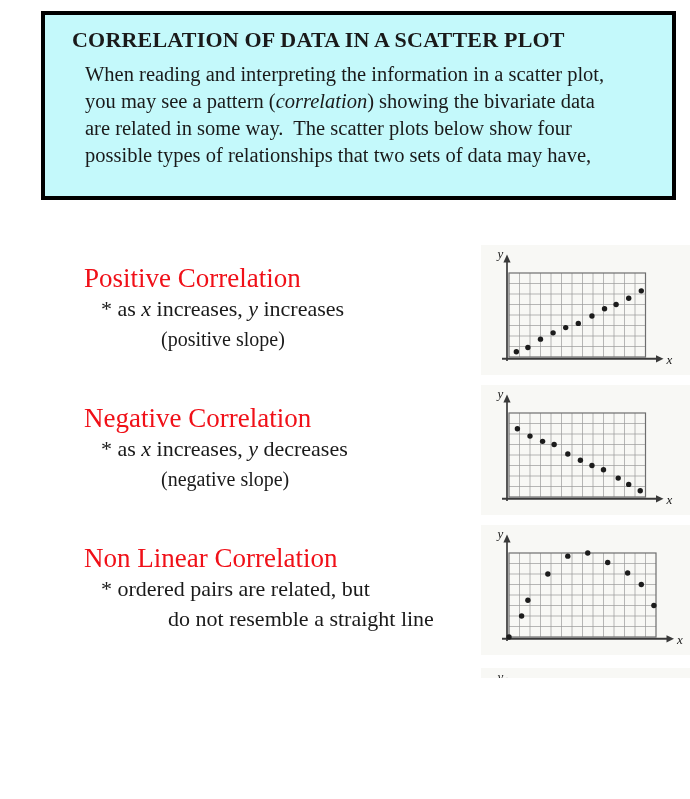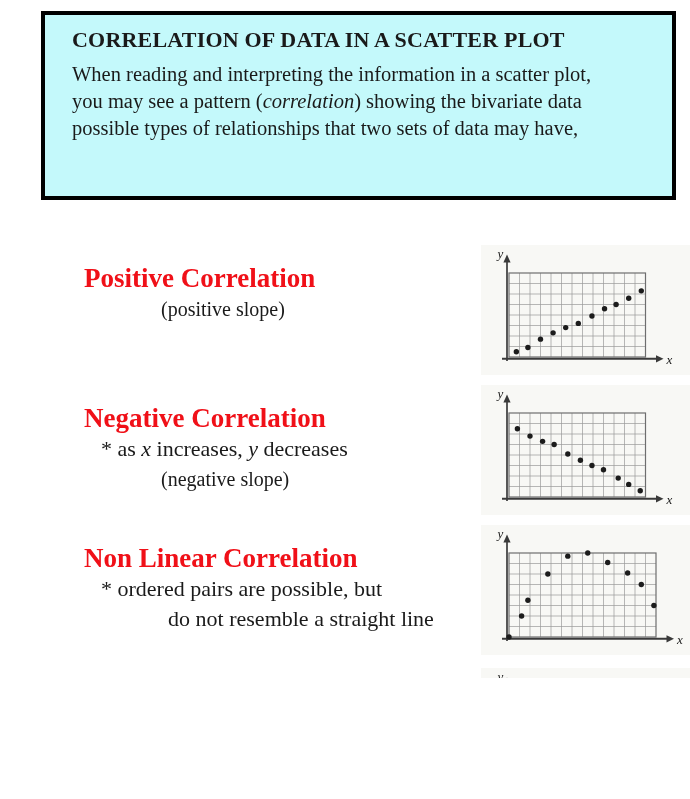--- a/index.html
+++ b/index.html
@@ -4,52 +4,54 @@
 <style>
   html,body{margin:0;padding:0;background:#ffffff;}
   #page{position:relative;width:690px;height:678px;background:#ffffff;overflow:hidden;
         font-family:"Liberation Serif", serif;color:#1a1a1a;margin-left:29px;}
 
   
   .header-box{position:absolute;left:12px;top:11px;width:635px;height:189px;
               box-sizing:border-box;border:4px solid #000;background:var(--header-bg,#c4f9fb);}
   .header-title{position:absolute;left:27px;top:12px;font-size:22px;font-weight:bold;
                 letter-spacing:.2px;white-space:nowrap;}
-  .header-para{position:absolute;left:27px;top:46px;width:604px;font-size:20.5px;line-height:27px;}
+  .header-para{position:absolute;left:40px;top:46px;width:604px;font-size:20.5px;line-height:27px;}
   .pline{white-space:pre-wrap;}
 
   
   .section{position:absolute;left:55px;width:400px;}
-  .sec-heading{font-size:27px;line-height:31px;font-weight:bold;color:var(--red,#f01018);white-space:nowrap;}
+  .sec-heading{font-size:27px;line-height:31px;font-weight:normal;color:var(--red,#f01018);white-space:nowrap;}
   .sec-bullet{font-size:22px;line-height:30px;margin-left:17px;white-space:pre-wrap;}
   .sec-extra{font-size:22px;line-height:30px;margin-left:34px;white-space:nowrap;text-align:center;}
   .sec-note{font-size:20px;line-height:30px;white-space:nowrap;}
   .note-a{margin-left:77px;}
   .note-c{margin-left:49px;}
 
   
   .plot{position:absolute;left:452px;width:215px;height:130px;}
   .plot svg{display:block;}
 </style>
 </head>
 <body>
 
 <div id="page">
 
   <div class="header-box">
     <div class="header-title">CORRELATION OF DATA IN A SCATTER PLOT</div>
     <div class="header-para">
       <div class="pline">When reading and interpreting the information in a scatter plot,</div>
       <div class="pline"><span>you may see a pattern (</span><i>correlation</i><span>) showing the bivariate data</span></div>
+      <div class="pline">are related in some way.  The scatter plots below show four</div>
       <div class="pline">possible types of relationships that two sets of data may have,</div>
     </div>
   </div>
 
   <div class="section" style="top:263px;">
     <div class="sec-heading">Positive Correlation</div>
+    <div class="sec-bullet"><span>* as </span><i>x</i><span> increases, </span><i>y</i><span> increases</span></div>
     <div class="sec-note note-a">(positive slope)</div>
   </div>
   <div class="plot" style="top:245px;">
       <svg viewBox="0 0 215 130" width="215" height="130">
         <rect x="0" y="0" width="215" height="130" fill="#f8f8f5"></rect>
         <line x1="38.5" y1="28" x2="38.5" y2="112" stroke="#9a9a9a" stroke-width="0.7"></line>
         <line x1="49" y1="28" x2="49" y2="112" stroke="#9a9a9a" stroke-width="0.7"></line>
         <line x1="59.5" y1="28" x2="59.5" y2="112" stroke="#9a9a9a" stroke-width="0.7"></line>
         <line x1="70" y1="28" x2="70" y2="112" stroke="#9a9a9a" stroke-width="0.7"></line>
         <line x1="80.5" y1="28" x2="80.5" y2="112" stroke="#9a9a9a" stroke-width="0.7"></line>
@@ -131,21 +133,21 @@
         <circle cx="110.95" cy="80.5" r="2.7" fill="#1c1c1c"></circle>
         <circle cx="122.5" cy="84.7" r="2.7" fill="#1c1c1c"></circle>
         <circle cx="137.2" cy="93.1" r="2.7" fill="#1c1c1c"></circle>
         <circle cx="147.7" cy="99.4" r="2.7" fill="#1c1c1c"></circle>
         <circle cx="159.25" cy="105.7" r="2.7" fill="#1c1c1c"></circle>
       </svg>
     </div>
 
   <div class="section" style="top:543px;">
     <div class="sec-heading">Non Linear Correlation</div>
-    <div class="sec-bullet">* ordered pairs are possible, but</div>
+    <div class="sec-bullet">* ordered pairs are related, but</div>
     <div class="sec-extra">do not resemble a straight line</div>
   </div>
   <div class="plot" style="top:525px;">
       <svg viewBox="0 0 215 130" width="215" height="130">
         <rect x="0" y="0" width="215" height="130" fill="#f8f8f5"></rect>
         <line x1="38.5" y1="28" x2="38.5" y2="112" stroke="#9a9a9a" stroke-width="0.7"></line>
         <line x1="49" y1="28" x2="49" y2="112" stroke="#9a9a9a" stroke-width="0.7"></line>
         <line x1="59.5" y1="28" x2="59.5" y2="112" stroke="#9a9a9a" stroke-width="0.7"></line>
         <line x1="70" y1="28" x2="70" y2="112" stroke="#9a9a9a" stroke-width="0.7"></line>
         <line x1="80.5" y1="28" x2="80.5" y2="112" stroke="#9a9a9a" stroke-width="0.7"></line>

